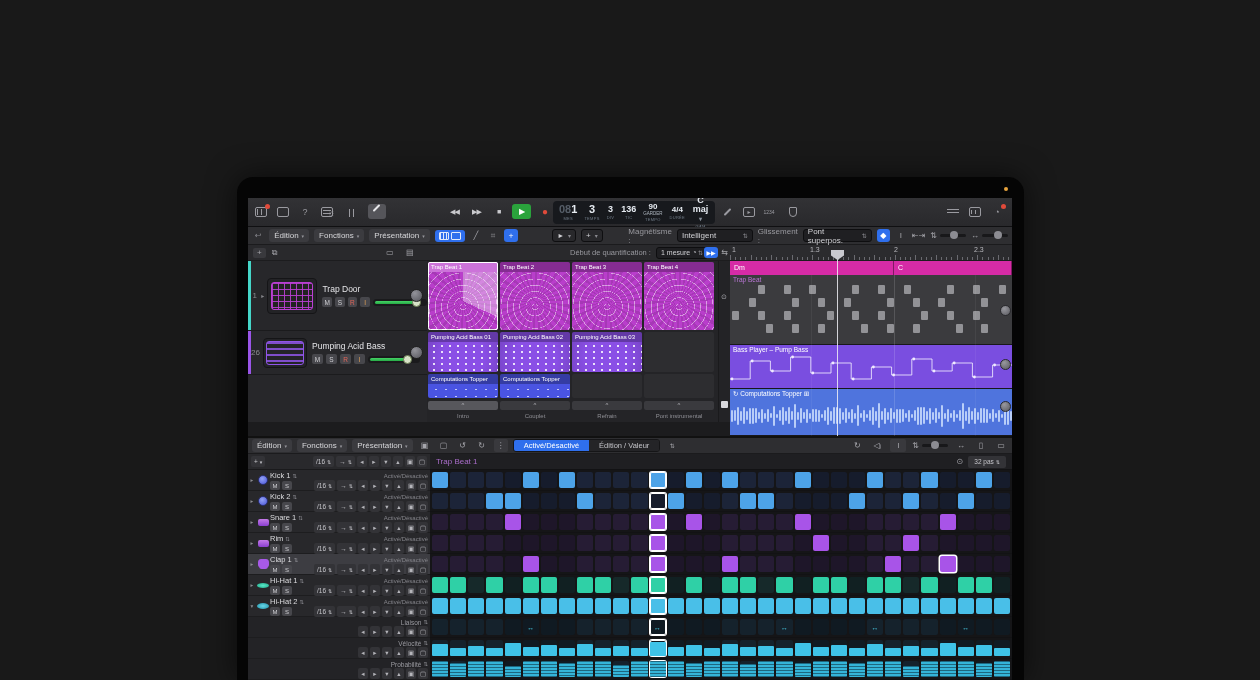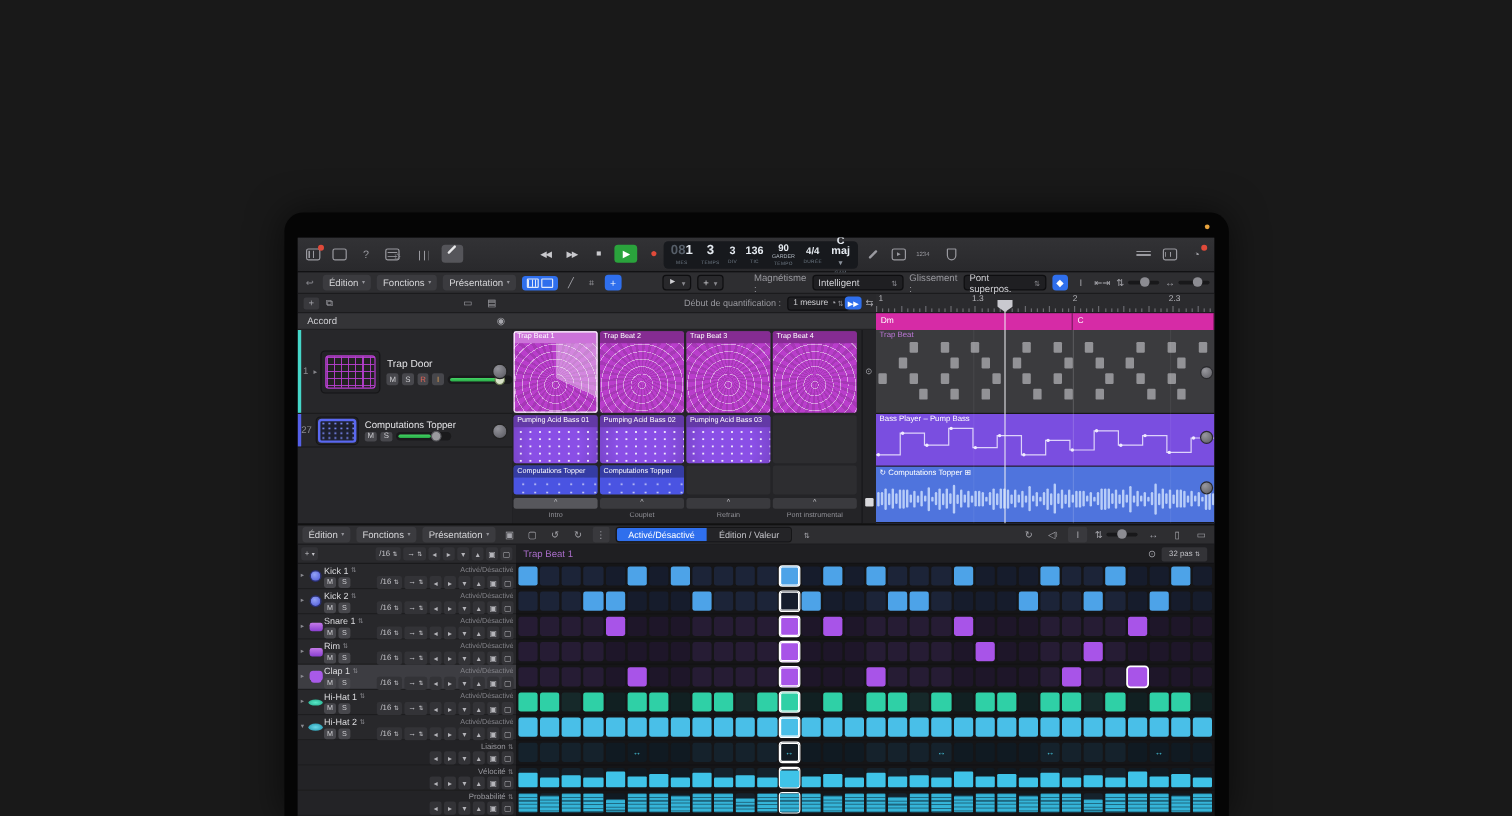--- a/index.html
+++ b/index.html
@@ -373,24 +373,20 @@
             <div style="position:absolute; left:158px;" class="glyph">▤</div>
             <span class="lbl" style="position:absolute; left:322px; font-size:7.5px;">Début de quantification :</span>
             <div class="dd" style="position:absolute; left:408px; height:12px; width:52px; font-size:7px;">
                 <span>1 mesure</span>
                 <span class="stp" style="margin-left:auto;">⇅</span>
               </div>
             <div class="glyph" style="position:absolute; left:444px;">◔</div>
             <div class="bluetool" style="position:absolute; left:456px; width:14px; height:11px; font-size:6px;">▶▶</div>
             <div class="glyph" style="position:absolute; right:2px;">⇆</div>
           </div>
-          <div class="accord-row">
-            <span class="nm">Accord</span>
-            <span class="glyph" style="position:absolute; left:166px;">◉</span>
-          </div>
           <div class="ll-body">
 
             <div class="track-headers">
               <div class="trow" style="height:70px;">
                 <div class="tstrip" style="background:#45d6c8;"></div>
                 <div class="tnum">1</div>
                 <div class="tdisc">▸</div>
                 <div class="ticonw" style="padding:3px;">
                     <div class="art-trap"></div>
                   </div>
@@ -402,38 +398,40 @@
                     <div class="msb r">R</div>
                     <div class="msb i">I</div>
                     <div class="vol">
                         <div class="fill" style="width:78%;"></div>
                         <div class="vk" style="left:72%;"></div>
                       </div>
                   </div>
                 </div>
                 <div class="knob tknob" style="position:absolute; right:4px; top:28px;"></div>
               </div>
-              <div class="trow" style="height:28px;">
-                <div class="tstrip" style="background:#5560e8;"></div>
-                <div class="tnum">27</div>
-                <div class="ticonw" style="padding:1px;">
-                    <div class="art-comp"></div>
-                  </div>
-                <div class="tmeta" style="gap:1px;">
-                  <div class="tname" style="font-size:8px;">Computations Topper</div>
+              <div class="trow" style="height:44px;">
+                <div class="tstrip" style="background:#9a55e8;"></div>
+                <div class="tnum">26</div>
+                <div class="ticonw" style="padding:2px;">
+                    <div class="art-pump"></div>
+                  </div>
+                <div class="tmeta">
+                  <div class="tname">Pumping Acid Bass</div>
                   <div class="trowbtns">
-                    <div class="msb" style="width:10px;height:8px;">M</div>
-                    <div class="msb" style="width:10px;height:8px;">S</div>
-                    <div class="vol" style="width:46px;">
-                        <div class="fill" style="width:58%;"></div>
-                        <div class="vk" style="left:62%; background:#9a9a9e; border-color:#55555a;"></div>
+                    <div class="msb">M</div>
+                    <div class="msb">S</div>
+                    <div class="msb r">R</div>
+                    <div class="msb i">I</div>
+                    <div class="vol" style="width:52px;">
+                        <div class="fill" style="width:74%;"></div>
+                        <div class="vk" style="left:68%;"></div>
                       </div>
                   </div>
                 </div>
-                <div class="knob tknob" style="position:absolute; right:4px; top:8px;"></div>
+                <div class="knob tknob" style="position:absolute; right:4px; top:15px;"></div>
               </div>
               <div style="flex:1;"></div>
             </div>
 
             <div class="cellgrid">
               <div class="cellrow" style="height:70px;">
                 <div class="cell c-magenta sel" style="height:68px;">
                     <div class="clabel">Trap Beat 1</div>
                     <div class="cart"></div>
                   </div>

